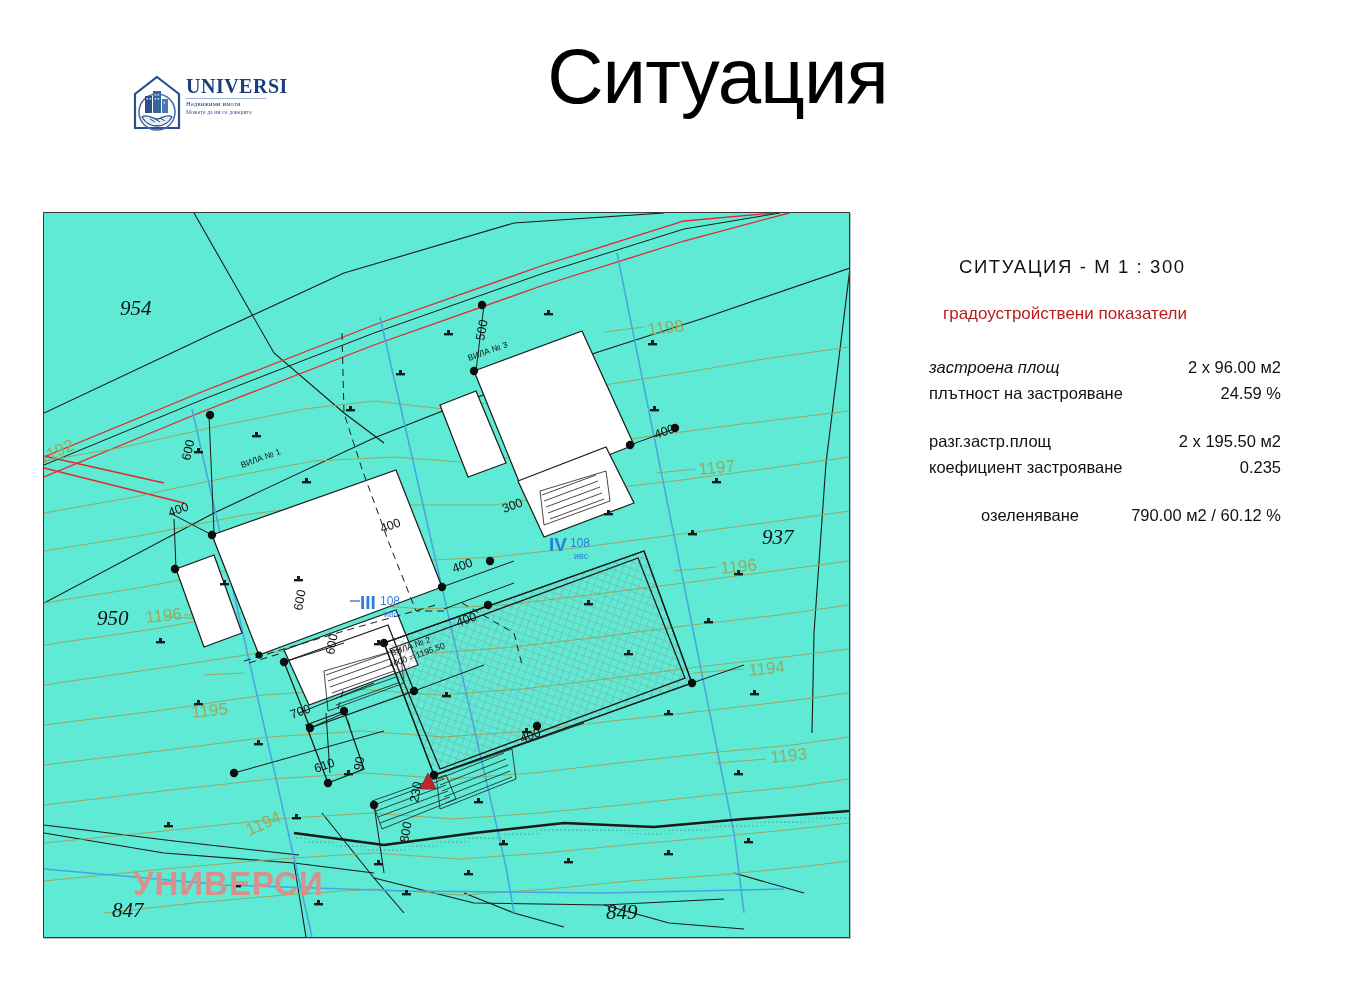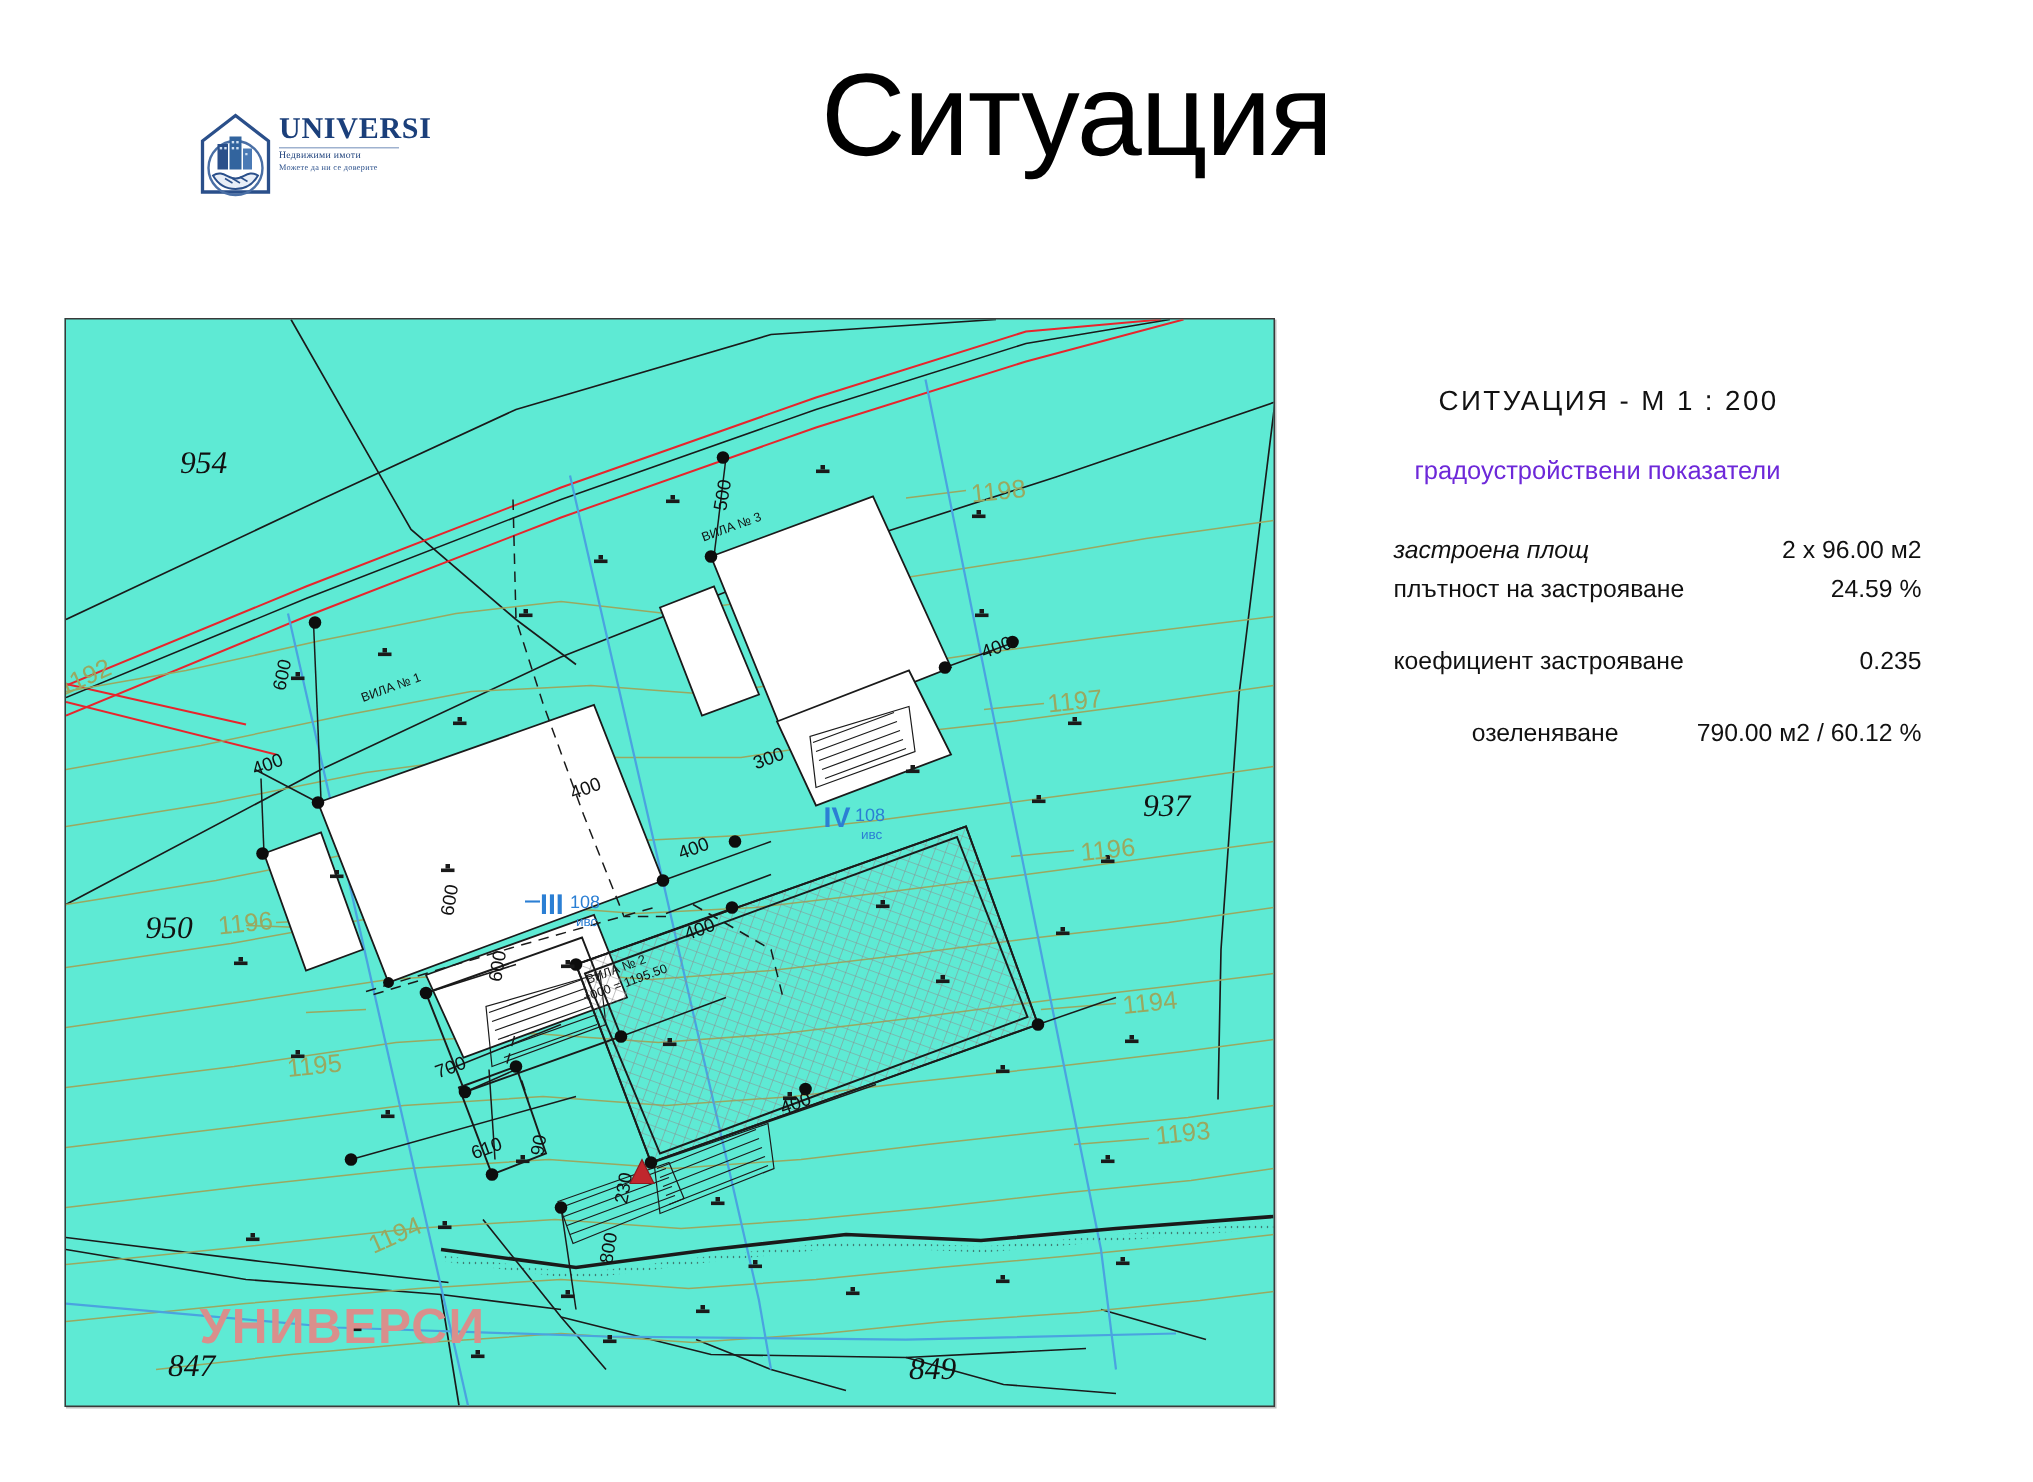--- a/index.html
+++ b/index.html
@@ -27,21 +27,21 @@
     letter-spacing:-1px;margin-left:40px;}
   
   #drawing-frame{position:absolute;left:43px;top:212px;width:807px;height:726px;
     border:1px solid #3a3a3a;background:#5eead4;box-sizing:border-box;
     box-shadow:1px 1px 0 #bdbdbd;}
   #drawing-svg{position:absolute;left:0;top:0;width:805px;height:724px;display:block;}
   
   #info-panel{position:absolute;left:905px;top:256px;width:420px;}
   #info-title{font-size:18.5px;letter-spacing:1.6px;color:#111;
     margin:0 0 26px 54px;white-space:nowrap;}
-  #info-subtitle{font-size:17px;color:#6d28d9;margin:0 0 30px 38px;white-space:nowrap;}
+  #info-subtitle{font-size:17px;color:#b91c1c;margin:0 0 30px 38px;white-space:nowrap;}
   .info-group{margin-bottom:22px;}
   .info-row{display:flex;align-items:baseline;font-size:16.5px;color:#111;
     line-height:26px;margin-left:24px;white-space:nowrap;}
   .info-label{display:inline-block;}
   .info-value{margin-left:auto;padding-right:44px;text-align:right;}
   .r1 .info-label{width:258px;}
   .r2 .info-label{width:212px;font-style:italic;}
   .r3 .info-label{width:318px;}
   .r4 .info-label{width:212px;}
   .r5 .info-label{width:300px;}
@@ -393,36 +393,40 @@
     <text x="248" y="506" transform="rotate(-20 248 506)">700</text>
     <text x="272" y="560" transform="rotate(-20 272 560)">610</text>
     <text x="318" y="558" transform="rotate(-80 318 558)">90</text>
     <text x="374" y="590" transform="rotate(-80 374 590)">230</text>
     <text x="364" y="630" transform="rotate(-80 364 630)">800</text>
   </g>
 </svg>
 </div>
 
 <div id="info-panel">
-  <div id="info-title">СИТУАЦИЯ  -  М  1 : 200</div>
+  <div id="info-title">СИТУАЦИЯ  -  М  1 : 300</div>
   <div id="info-subtitle">градоустройствени показатели</div>
 
 
   <div class="info-group">
     <div class="info-row r2">
       <span class="info-label">застроена площ</span>
       <span class="info-value">2 х   96.00 м2</span>
     </div>
     <div class="info-row r3">
       <span class="info-label">плътност на застрояване</span>
       <span class="info-value">24.59 %</span>
     </div>
   </div>
 
   <div class="info-group">
+    <div class="info-row r4">
+      <span class="info-label">разг.застр.площ</span>
+      <span class="info-value">2 х 195.50 м2</span>
+    </div>
     <div class="info-row r5">
       <span class="info-label">коефициент застрояване</span>
       <span class="info-value">0.235</span>
     </div>
   </div>
 
   <div class="info-group">
     <div class="info-row r6">
       <span class="info-label">озеленяване</span>
       <span class="info-value">790.00 м2 / 60.12 %</span>

